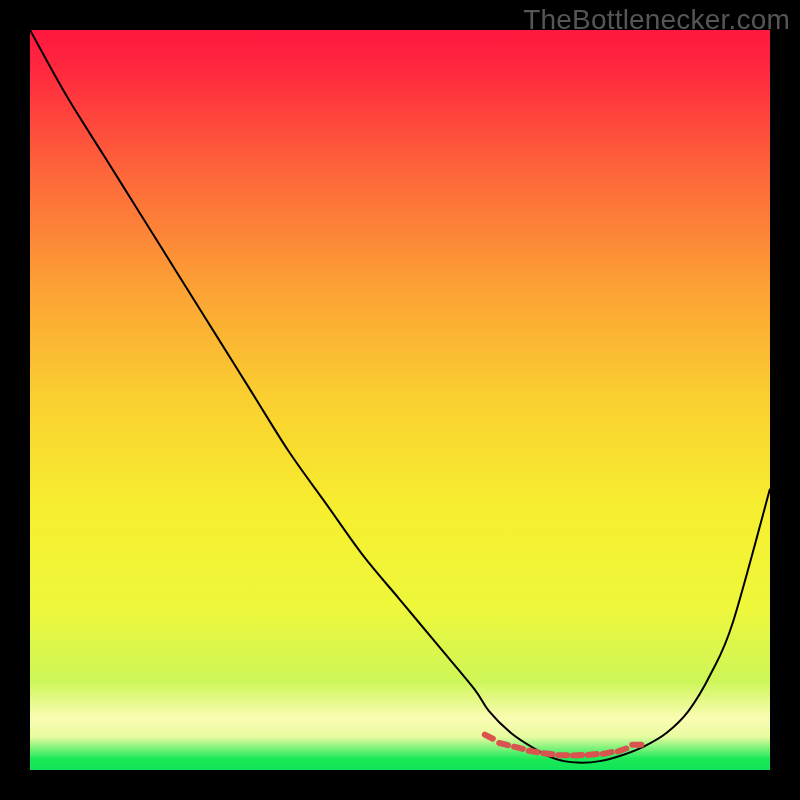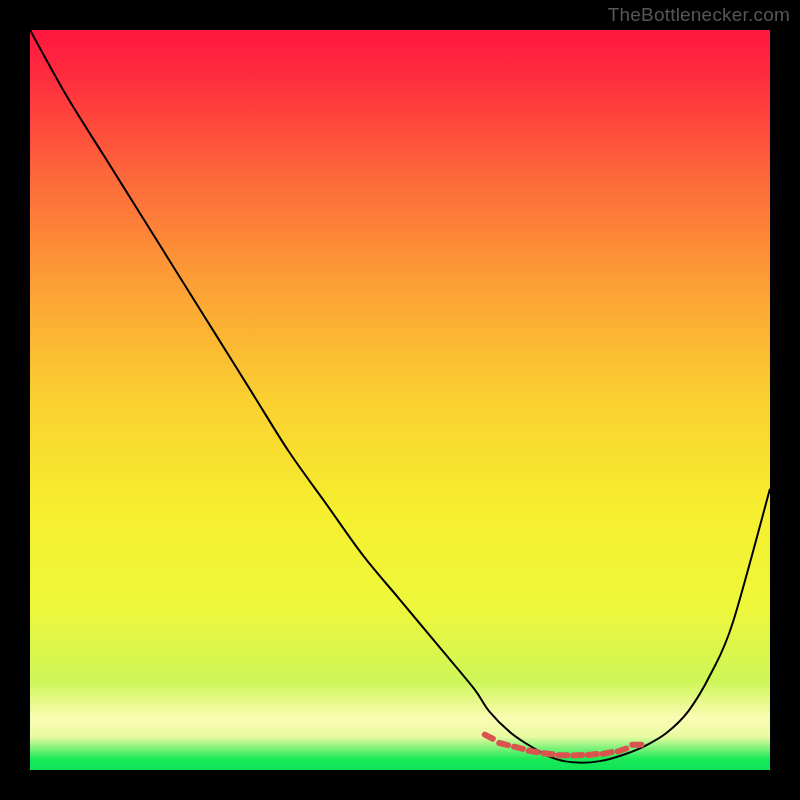--- a/index.html
+++ b/index.html
@@ -23,21 +23,21 @@
     left: 0;
     top: 0;
     width: 740px;
     height: 740px;
   }
   .watermark {
     position: absolute;
     top: 4px;
     right: 10px;
     font-family: Arial, Helvetica, sans-serif;
-    font-size: 19px;
+    font-size: 28px;
     font-weight: 500;
     color: #565656;
     letter-spacing: 0.2px;
   }
 </style>
 </head>
 <body>
 
 <div class="watermark">TheBottlenecker.com</div>
 

